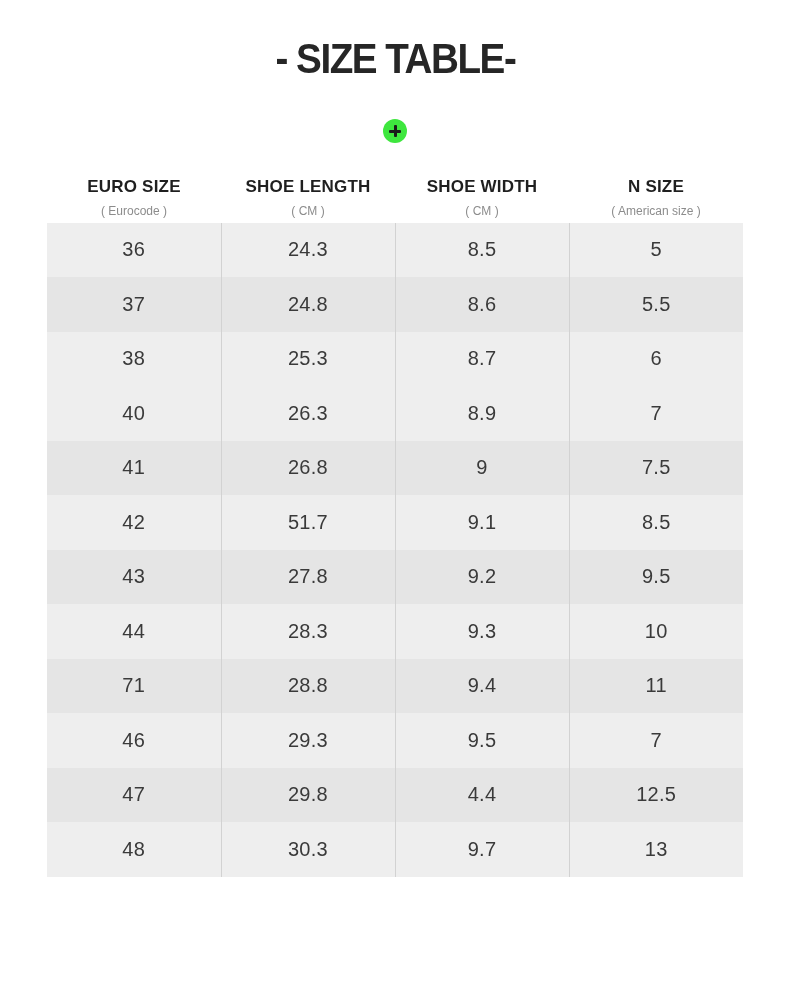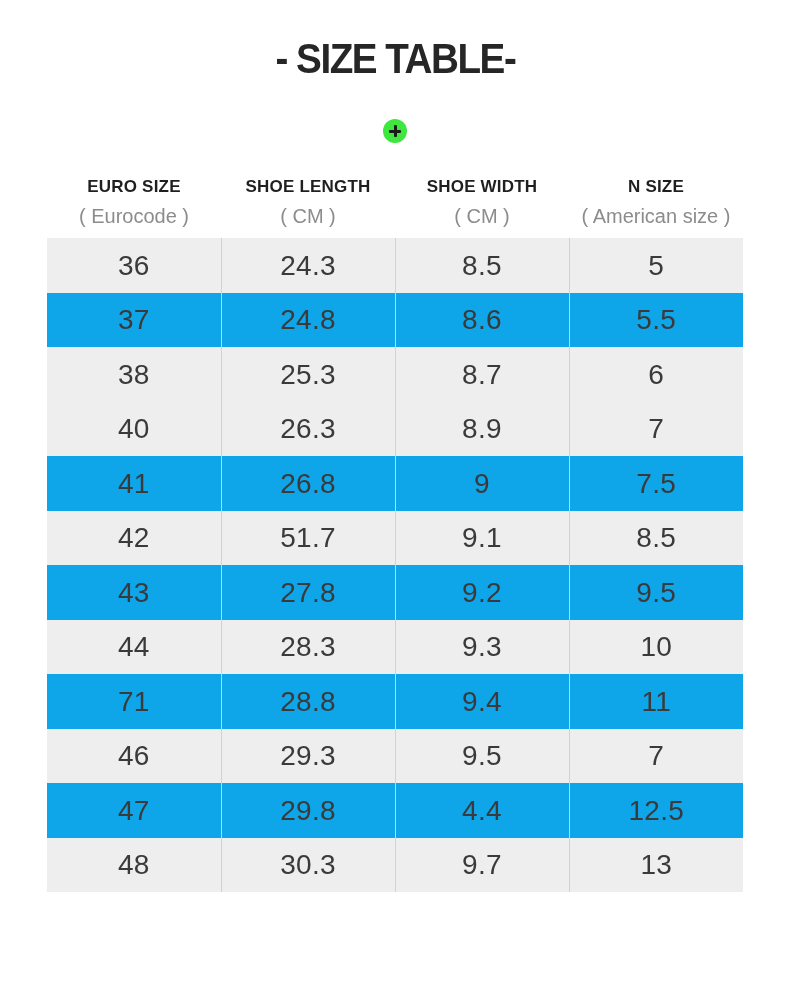--- a/index.html
+++ b/index.html
@@ -96,66 +96,66 @@
     border-collapse: collapse;
     table-layout: fixed;
   }
 
   .size-table col {
     width: 174px;
   }
 
   
   .size-table thead th {
-    padding: 0 0 10px 0;
+    padding: 0 0 4px 0;
     border: none;
     background: transparent;
     text-align: center;
     vertical-align: bottom;
     font-weight: normal;
   }
   .th-main {
     display: block;
     font-size: 17px;
     font-weight: bold;
     color: #1f1f1f;
     letter-spacing: 0.2px;
     line-height: 1.25;
     margin-bottom: 7px;
   }
   .th-sub {
     display: block;
-    font-size: 20px;
+    font-size: 12px;
     font-weight: normal;
     color: #8c8c8c;
     line-height: 1.2;
   }
 
   
   .size-table tbody td {
     height: 54.5px;
     text-align: center;
     vertical-align: middle;
-    font-size: 28px;
+    font-size: 20px;
     font-weight: normal;
     color: #3a3a3a;
     border: none;
     border-left: 1px solid #d2d2d2;
     padding: 0;
     letter-spacing: 0.3px;
   }
   .size-table tbody td:first-child {
     border-left: none;
   }
 
   .size-table tbody tr.row-shaded td {
     background: #eeeeee;
   }
   .size-table tbody tr.row-plain td {
-    background: #0ea5e9;
+    background: #e5e5e5;
   }
 </style>
 </head>
 <body>
 
 <div class="page">
 
   <div class="title-block">
     <span class="title-text">- SIZE TABLE-</span>
   </div>

